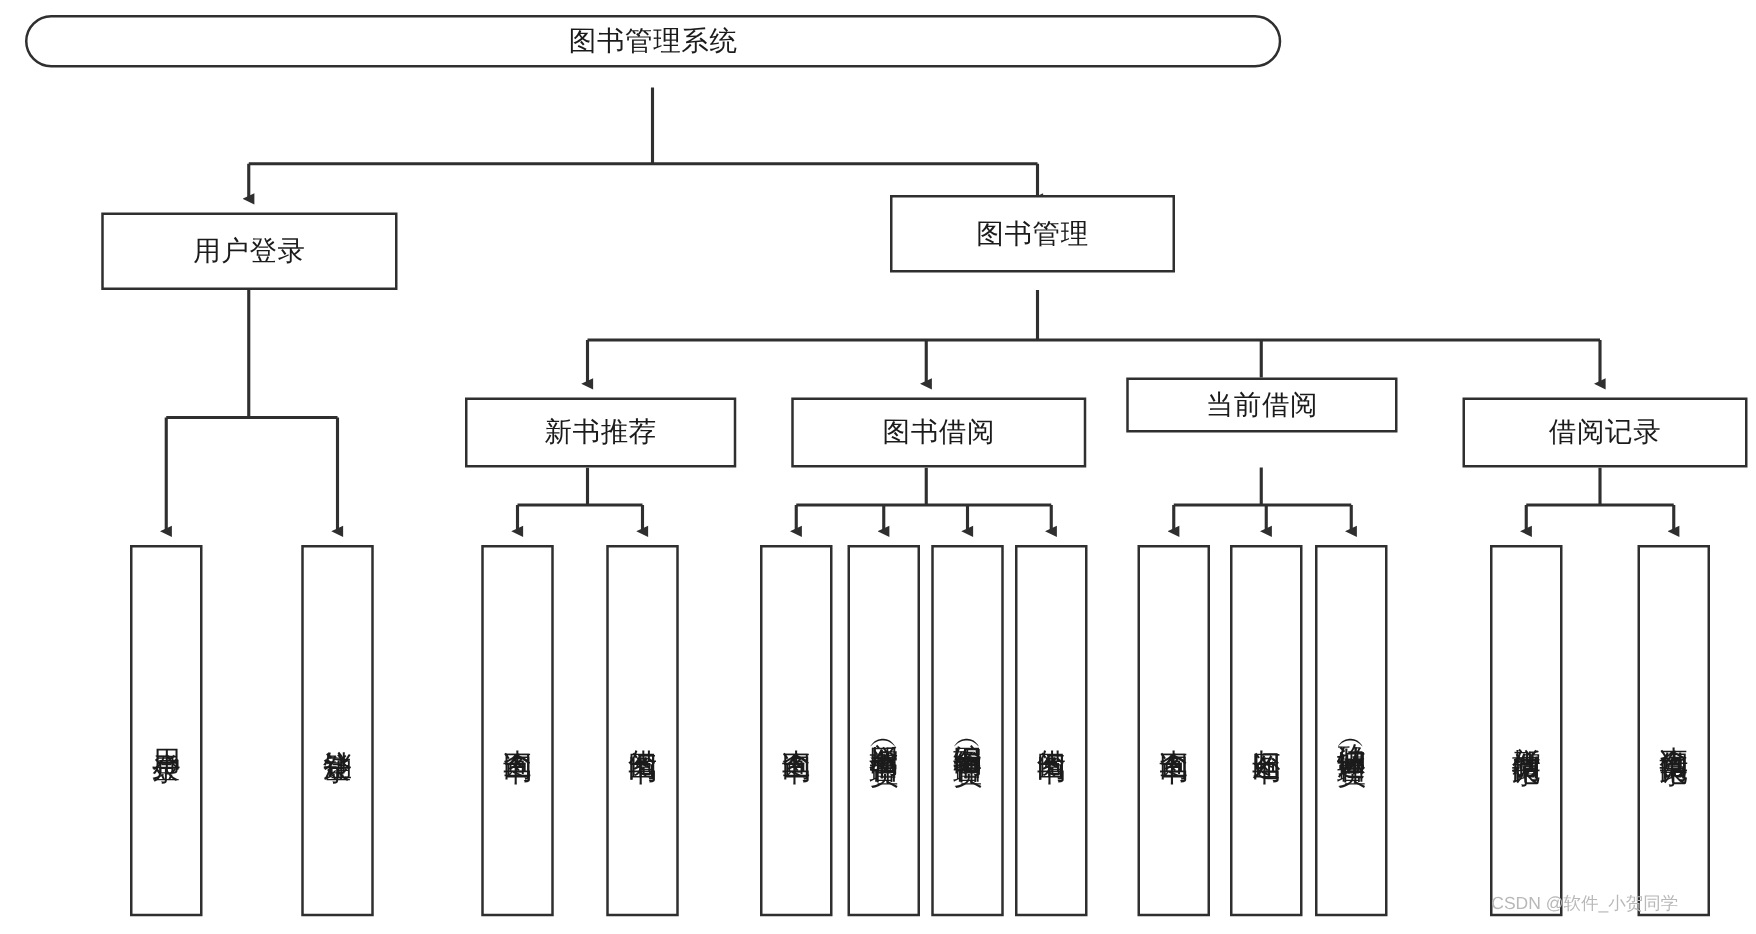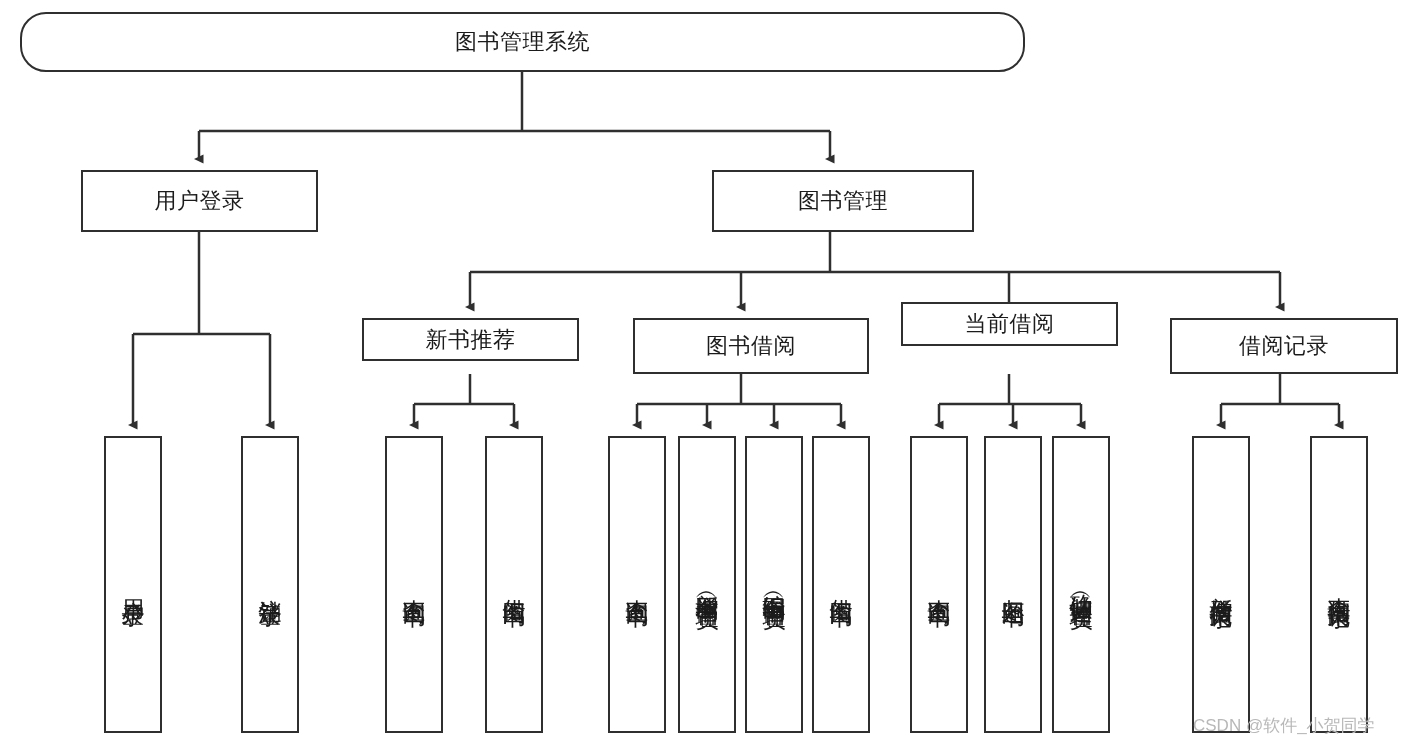--- a/index.html
+++ b/index.html
@@ -52,21 +52,21 @@
     writing-mode: vertical-rl;
     text-orientation: upright;
     font-size: 23px;
     line-height: 1.0;
     letter-spacing: 2px;
     max-height: 100%;
   }
   .watermark {
     position: absolute;
     color: #b8b8b8;
-    font-size: 17px;
+    font-size: 14px;
     white-space: nowrap;
     font-family: "Liberation Sans", "DejaVu Sans", sans-serif;
   }
 </style>
 </head>
 <body>
 
 <div id="diagram-root">
 
   <svg id="diagram-canvas" viewBox="0 0 1405 747" xmlns="http://www.w3.org/2000/svg">
@@ -120,30 +120,30 @@
         <g>
           <line x1="1280" y1="374" x2="1280" y2="404" stroke="#2f2f2f" stroke-width="2.5"></line>
           <line x1="1221" y1="404" x2="1339" y2="404" stroke="#2f2f2f" stroke-width="2.5"></line>
           <line x1="1221" y1="404" x2="1221" y2="425" stroke="#2f2f2f" stroke-width="2.5" marker-end="url(#arrowhead)"></line>
           <line x1="1339" y1="404" x2="1339" y2="425" stroke="#2f2f2f" stroke-width="2.5" marker-end="url(#arrowhead)"></line>
         </g>
       </g>
   </svg>
 
   <div id="node-layer">
-      <div class="node-box" style="left: 20px; top: 12px; width: 1005px; height: 60px; border-radius: 26px;">
+      <div class="node-box" style="left: 20px; top: 12px; width: 1005px; height: 42px; border-radius: 26px;">
         <div class="node-label horizontal">图书管理系统</div>
       </div>
       <div class="node-box" style="left: 81px; top: 170px; width: 237px; height: 62px;">
         <div class="node-label horizontal">用户登录</div>
       </div>
-      <div class="node-box" style="left: 712px; top: 170px; width: 262px; height: 62px;">
+      <div class="node-box" style="left: 712px; top: 156px; width: 228px; height: 62px;">
         <div class="node-label horizontal">图书管理</div>
       </div>
-      <div class="node-box" style="left: 362px; top: 318px; width: 217px; height: 43px;">
+      <div class="node-box" style="left: 372px; top: 318px; width: 217px; height: 56px;">
         <div class="node-label horizontal">新书推荐</div>
       </div>
       <div class="node-box" style="left: 633px; top: 318px; width: 236px; height: 56px;">
         <div class="node-label horizontal">图书借阅</div>
       </div>
       <div class="node-box" style="left: 901px; top: 302px; width: 217px; height: 44px; justify-content: center;">
         <div class="node-label horizontal">当前借阅</div>
       </div>
       <div class="node-box" style="left: 1170px; top: 318px; width: 228px; height: 56px;">
         <div class="node-label horizontal">借阅记录</div>

